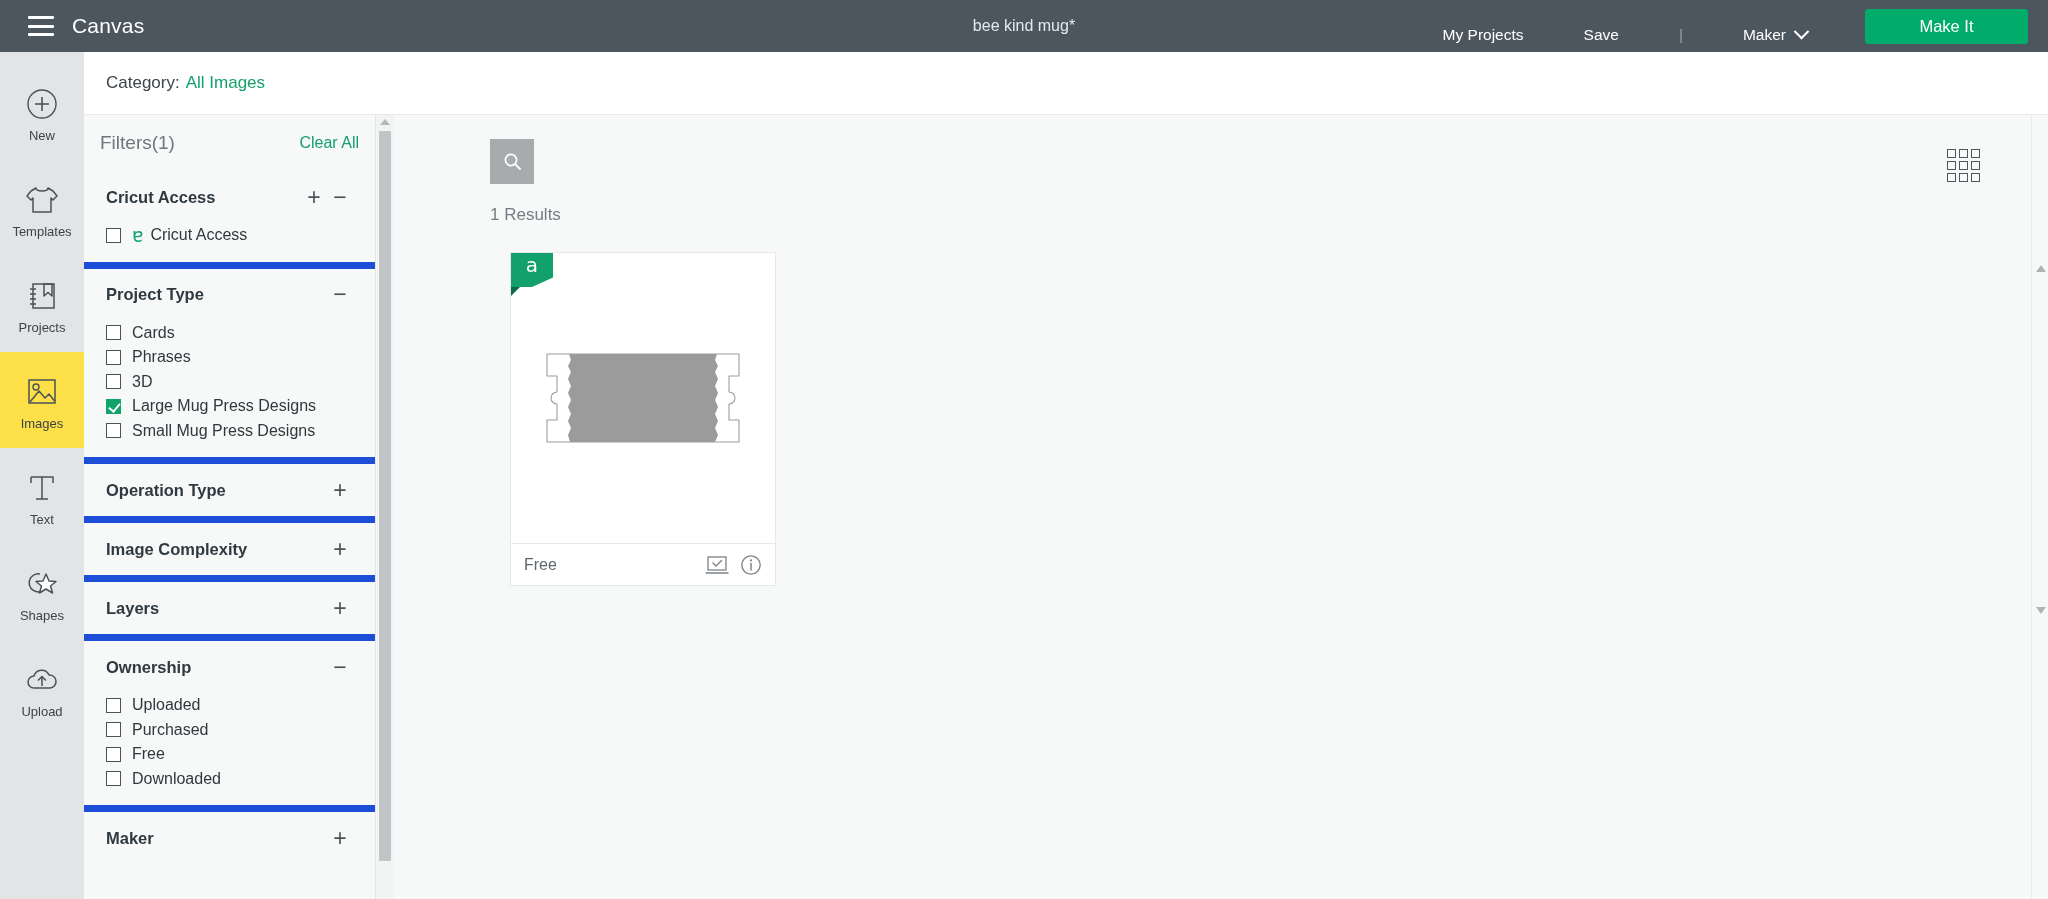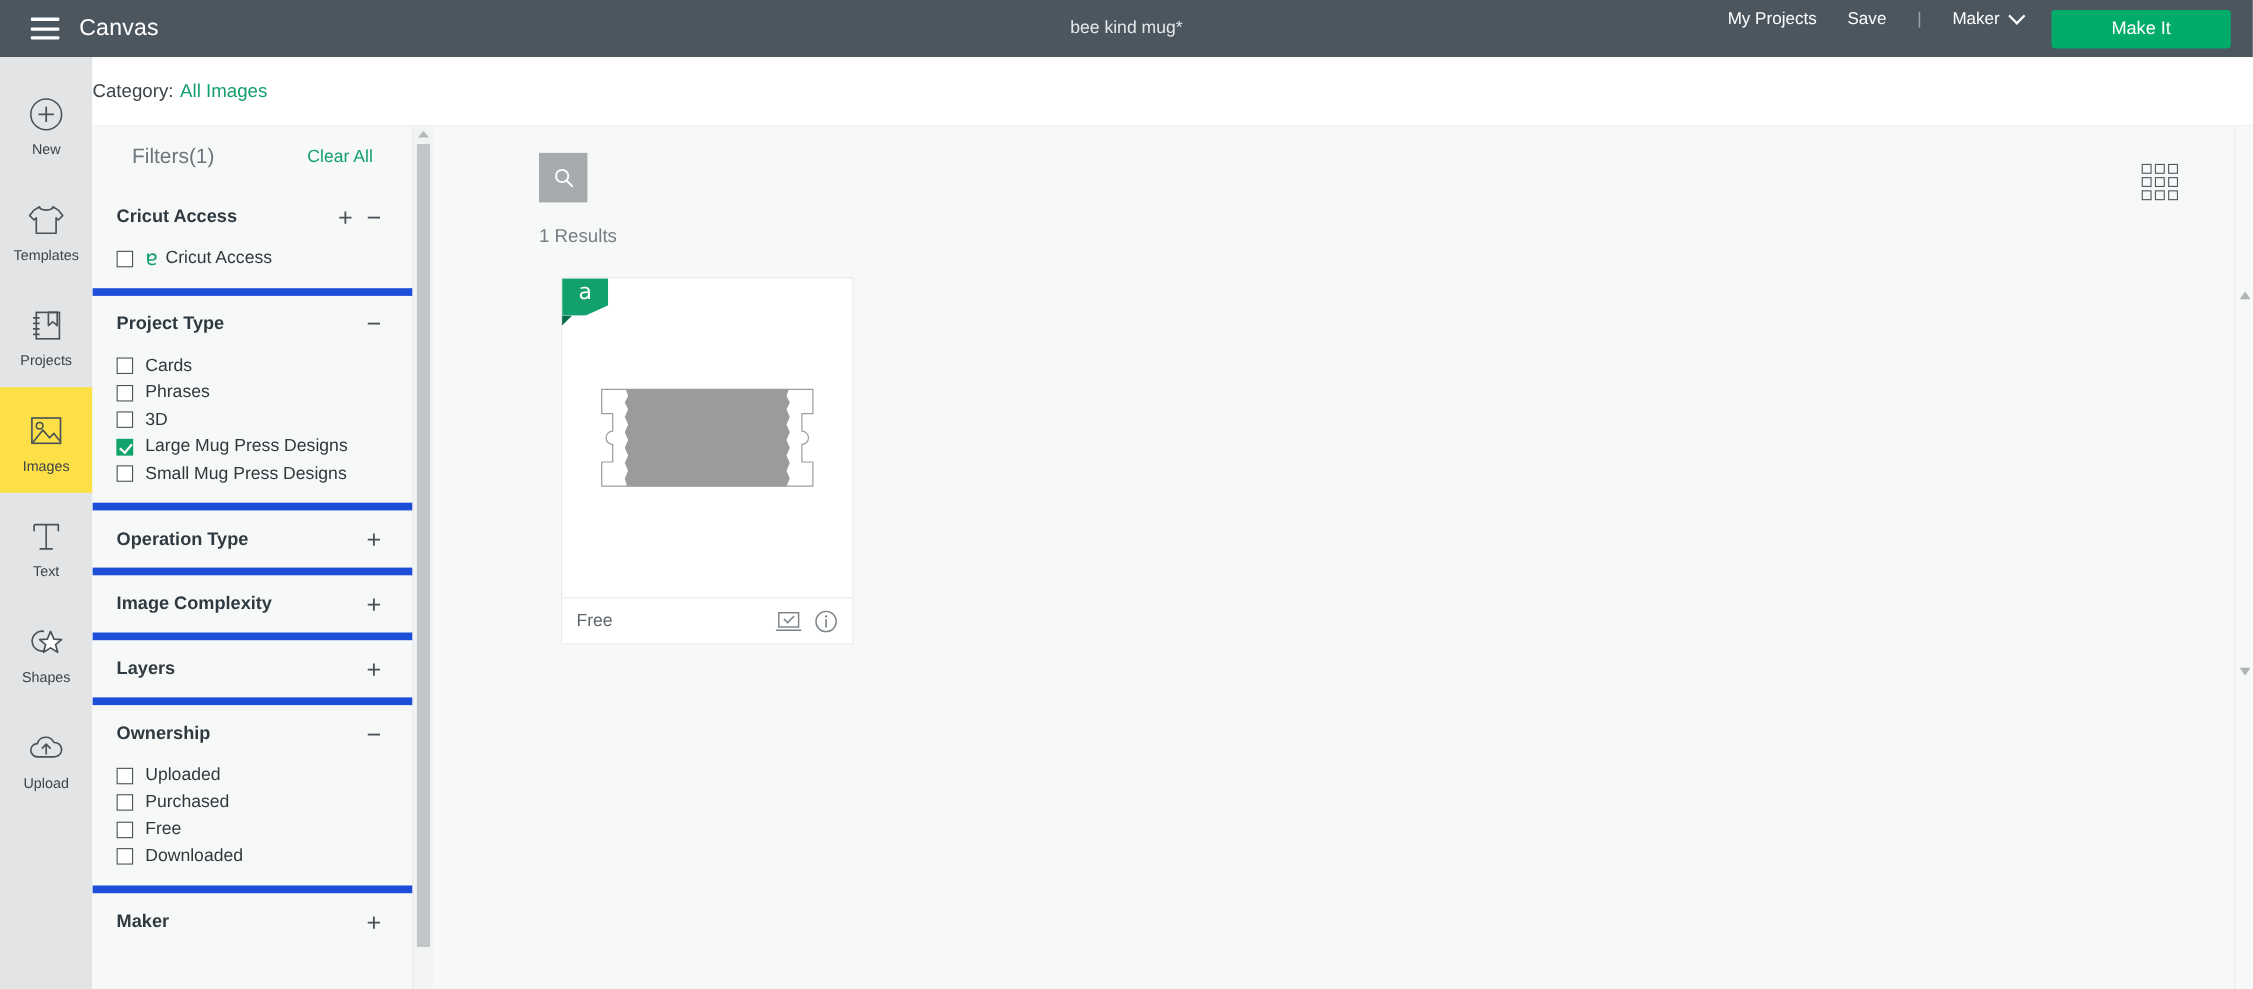--- a/index.html
+++ b/index.html
@@ -27,22 +27,22 @@
   .canvas-label {
     color: #ffffff; font-size: 21px; letter-spacing: .2px;
   }
   .proj-title {
     position: absolute; left: 0; right: 0; top: 0;
     height: 52px; line-height: 52px;
     text-align: center; color: #e6e9ea; font-size: 16px;
     pointer-events: none;
   }
   .top-right {
-    margin-left: auto; display: flex; align-items: flex-start;
-    padding-right: 20px; z-index: 5;
+    margin-left: auto; display: flex; align-items: flex-end;
+    padding-right: 20px; z-index: 5; gap: 32px;
   }
   .top-right .tlink {
     color: #ffffff; font-size: 15.5px; margin-right: 28px; cursor: pointer;
     white-space: nowrap;
   }
   .top-right .tsep { color: #9aa3aa; font-size: 15.5px; margin-right: 28px; }
   .maker-wrap { display: flex; align-items: center; margin-right: 26px; cursor: pointer; }
   .maker-wrap .tlink { margin-right: 10px; }
   .chev {
     width: 11px; height: 11px;
@@ -71,20 +71,21 @@
   .rail-item.active { background: #fde047; }
   .rail-item .ricon { height: 44px; display: flex; align-items: center; justify-content: center; }
   .rail-item .rlabel { font-size: 13px; color: #3c4449; margin-top: 2px; }
 
   
   .catbar {
     position: absolute; top: 52px; left: 84px;
     width: 1964px; height: 63px;
     background: #ffffff;
     display: flex; align-items: center;
+    padding-left: 22px;
     border-bottom: 1px solid #e8eaeb;
   }
   .catbar .clabel { font-size: 17px; color: #3c4449; }
   .catbar .cval { font-size: 17px; color: #13a06c; margin-left: 6px; cursor: pointer; }
 
   
   .filters {
     position: absolute; top: 115px; left: 84px;
     width: 292px; height: 784px;
     background: #f7f8f8;
@@ -112,21 +113,21 @@
     height: 52px;
   }
   .fhead .ftitle { font-size: 16.5px; color: #2f3a40; font-weight: bold; }
   .fhead .fspacer { flex: 1; }
   .fhead .ficon {
     font-size: 23px; color: #4a5257; cursor: pointer;
     width: 26px; text-align: center; line-height: 1; user-select: none;
   }
   .filters-title-row {
     display: flex; align-items: center;
-    height: 56px; padding: 0 36px;
+    height: 56px; padding: 0 16px;
   }
   .filters-title { font-size: 19px; color: #6d777d; }
   .clearall { margin-left: auto; font-size: 16px; color: #13a06c; cursor: pointer; }
 
   .cbrow { display: flex; align-items: center; height: 24.5px; cursor: pointer; }
   .cbox {
     width: 15px; height: 15px; border: 1.5px solid #4a5257;
     background: #ffffff; margin-right: 11px; flex: none;
     position: relative;
   }

